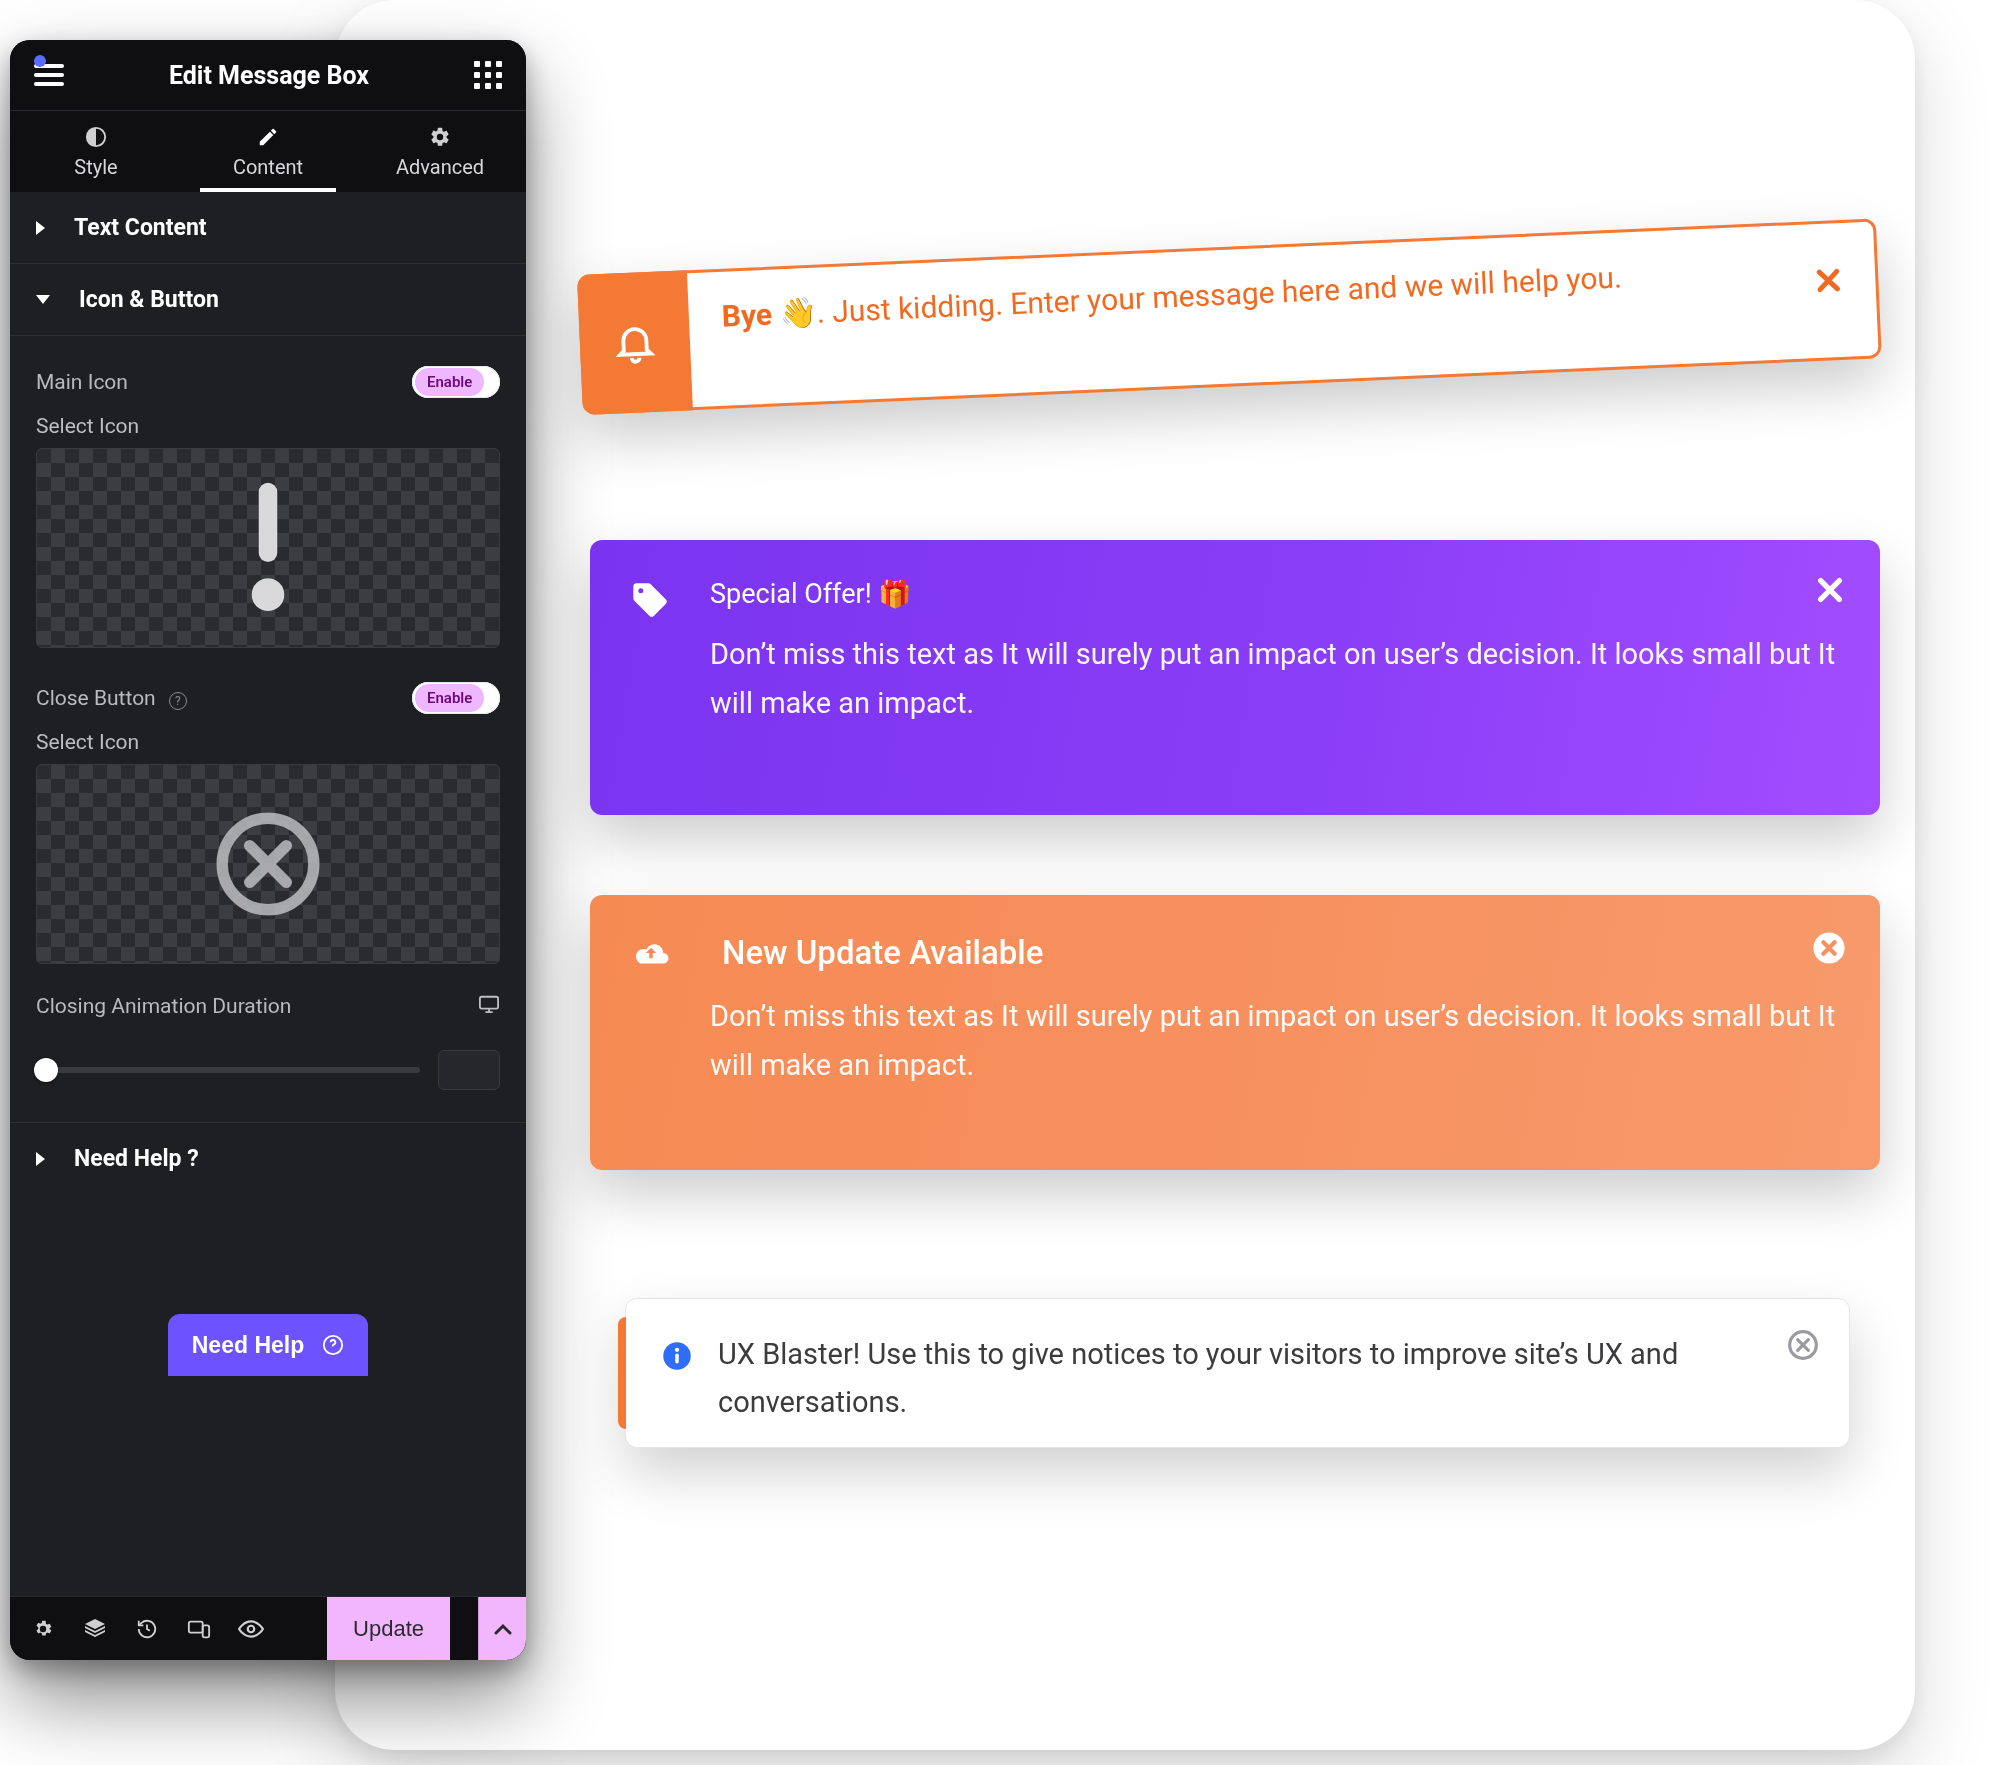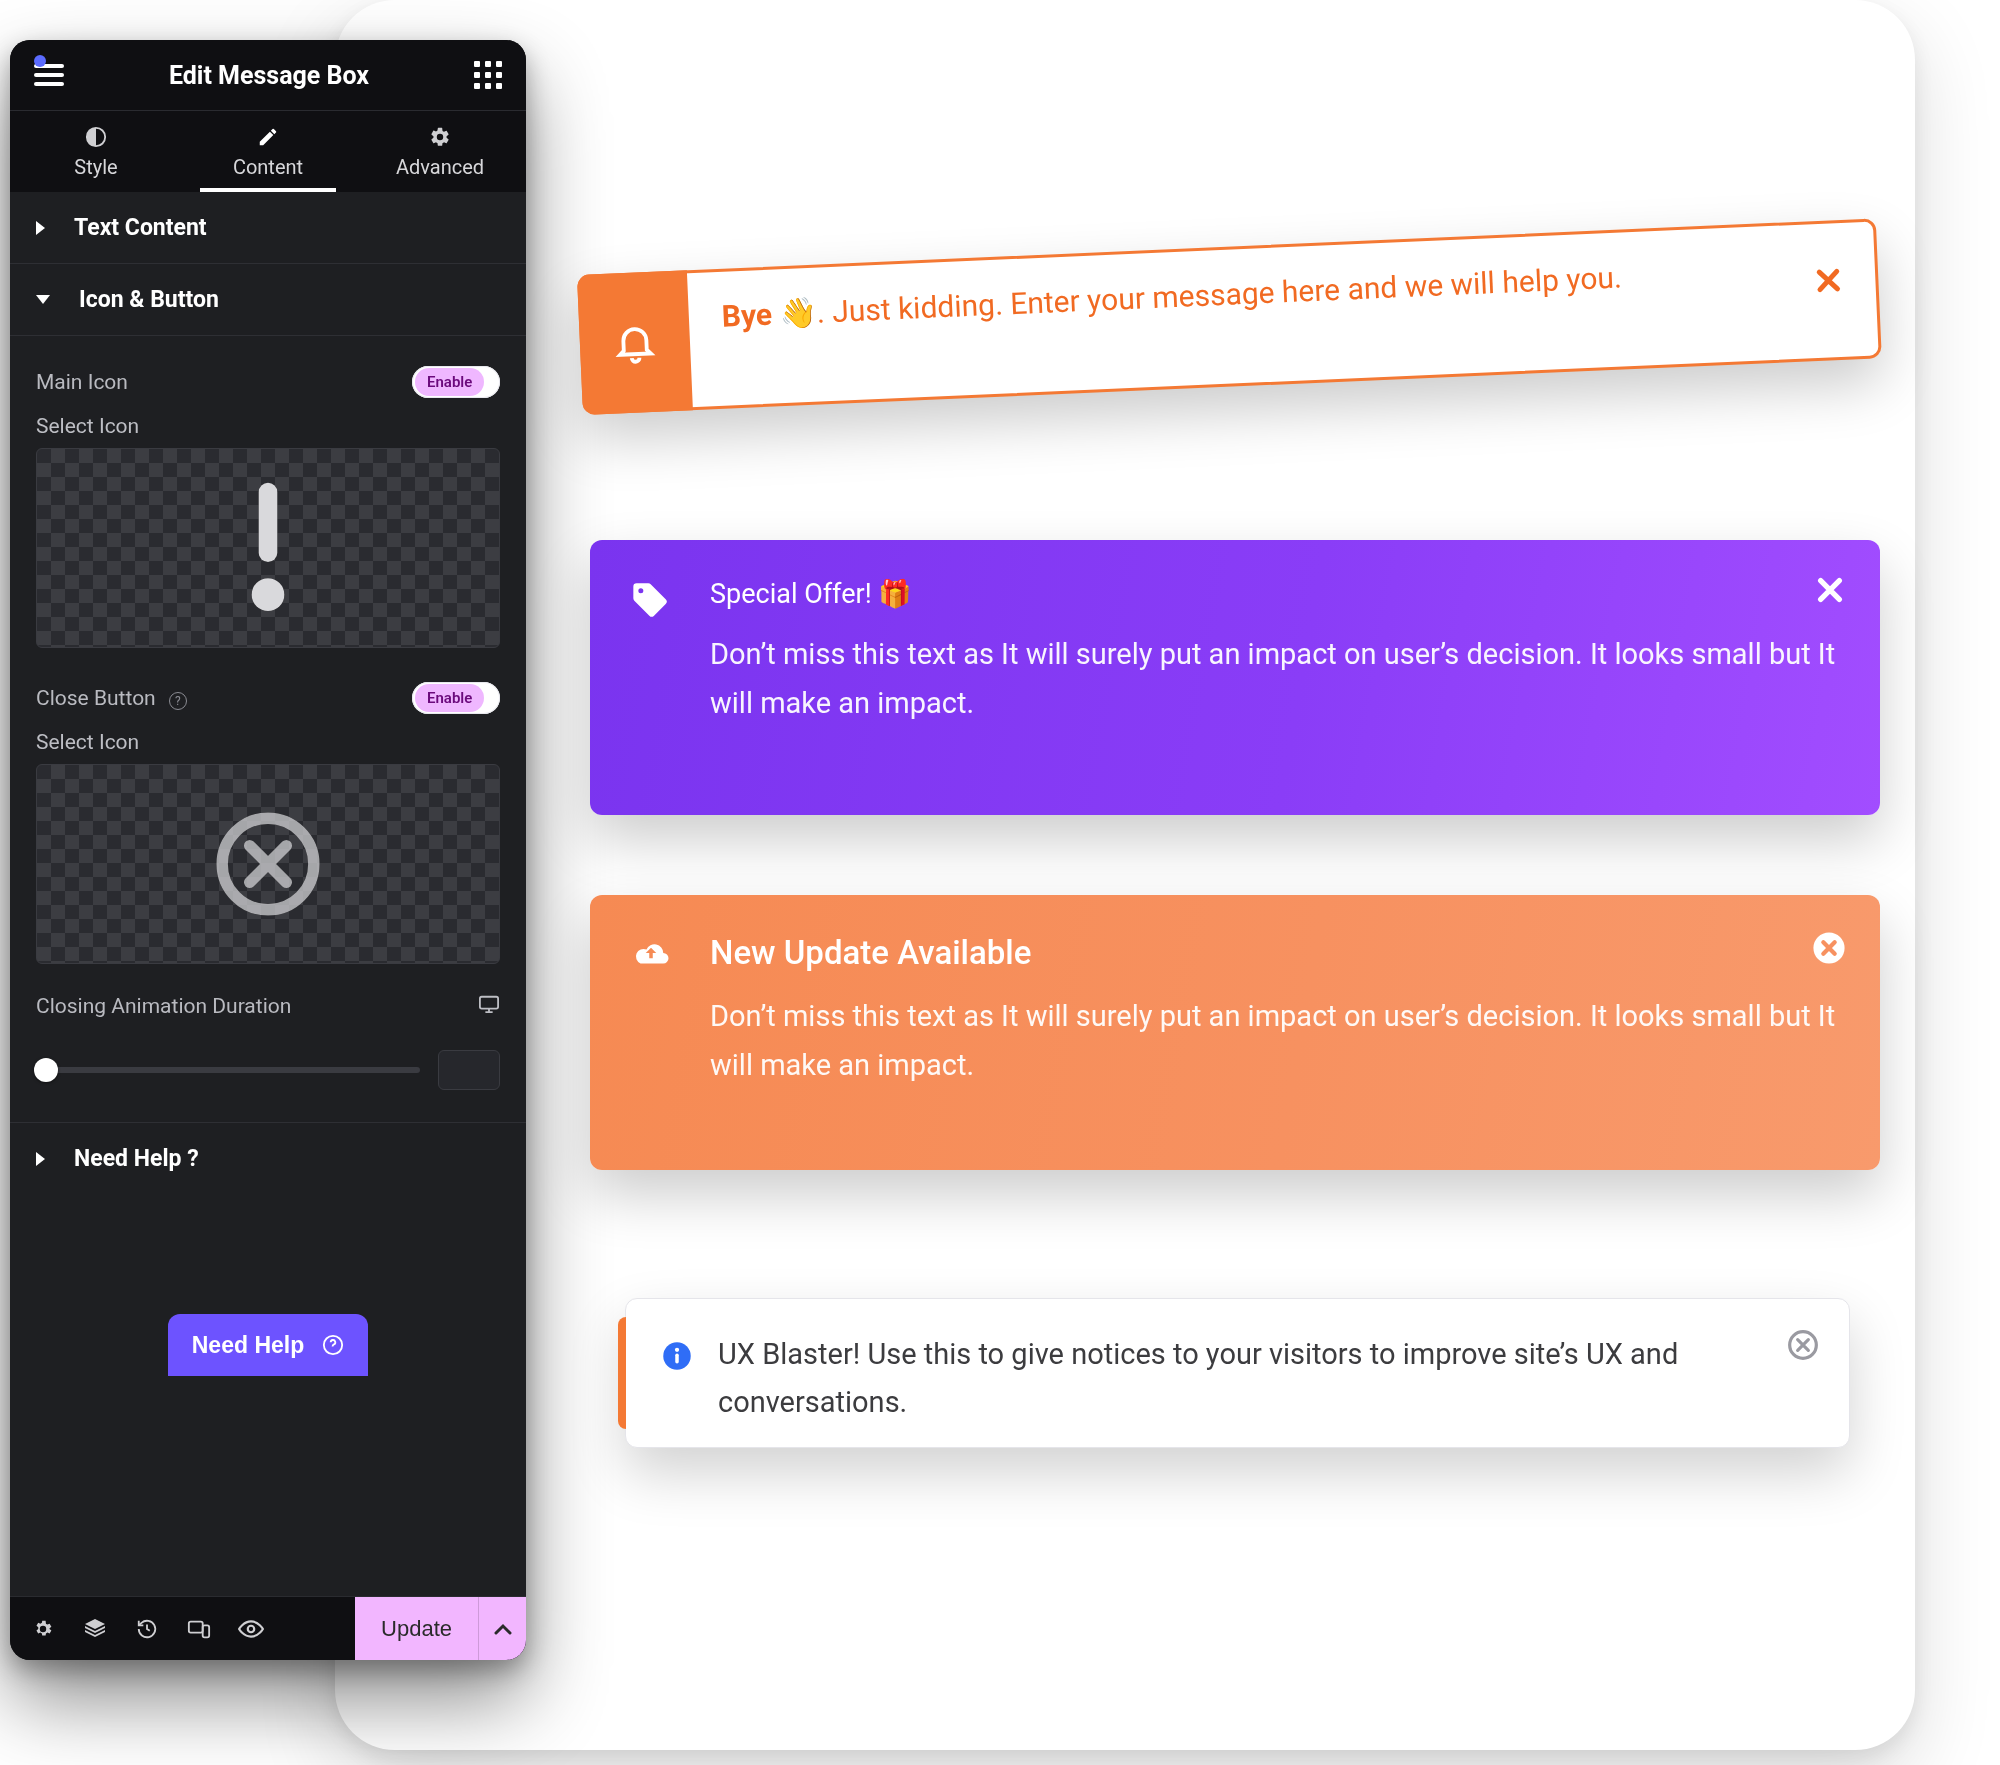--- a/index.html
+++ b/index.html
@@ -136,21 +136,21 @@
     width:200px; height:62px; border:none; border-top-left-radius:12px; border-top-right-radius:12px;
     display:flex; align-items:center; justify-content:center; gap:18px; cursor:pointer;
   }
 
   .panel-footer{
     height:64px; background:#0f0f12; display:flex; align-items:stretch;
     border-top:1px solid #2a2b30;
   }
   .footer-icons{ display:flex; align-items:center; gap:26px; padding:0 20px;}
   .footer-icons .fi{ width:26px; height:26px; color:#cfcfd2; cursor:pointer; display:flex;align-items:center;justify-content:center;}
-  .update-area{ margin-left:auto; display:flex;}
+  .update-area{ margin-left:auto; display:flex;gap:28px;}
   .update-btn{
     background:#f2b6ff; color:#2b2b2b; font-size:22px; font-weight:500;
     border:none; padding:0 26px; cursor:pointer;
   }
   .update-caret{
     width:48px; background:#f2b6ff; border:none; border-left:1px solid rgba(0,0,0,.15);
     display:flex;align-items:center;justify-content:center;cursor:pointer;
   }
 
   
@@ -185,21 +185,21 @@
   .msg2 .body{ font-size:29px; line-height:1.7; margin-top:20px; opacity:.95;}
   .msg2 .close-x{ right:34px; top:34px;}
 
   
   .msg3{
     left:30px; top:895px; width:1290px; height:275px;
     background:linear-gradient(100deg,#f68a53 0%, #f79160 55%, #f89a6c 100%);
     color:#fff; padding:38px 40px 0 120px;
   }
   .msg3 .cloud-icon{ position:absolute; left:40px; top:40px;}
-  .msg3 .title{ font-size:33px; font-weight:500;}
+  .msg3 .title{ font-size:33px; font-weight:500;margin-left:12px;}
   .msg3 .body{ font-size:29px; line-height:1.7; margin-top:20px; opacity:.95;}
   .msg3 .close-x{ right:34px; top:36px;}
 
   
   .msg4{
     left:65px; top:1298px; width:1225px; height:150px;
     background:#fff; border:1px solid #e5e5ea; border-radius:12px;
     box-shadow:0 25px 55px rgba(0,0,0,.18);
   }
   .msg4 .edge{

